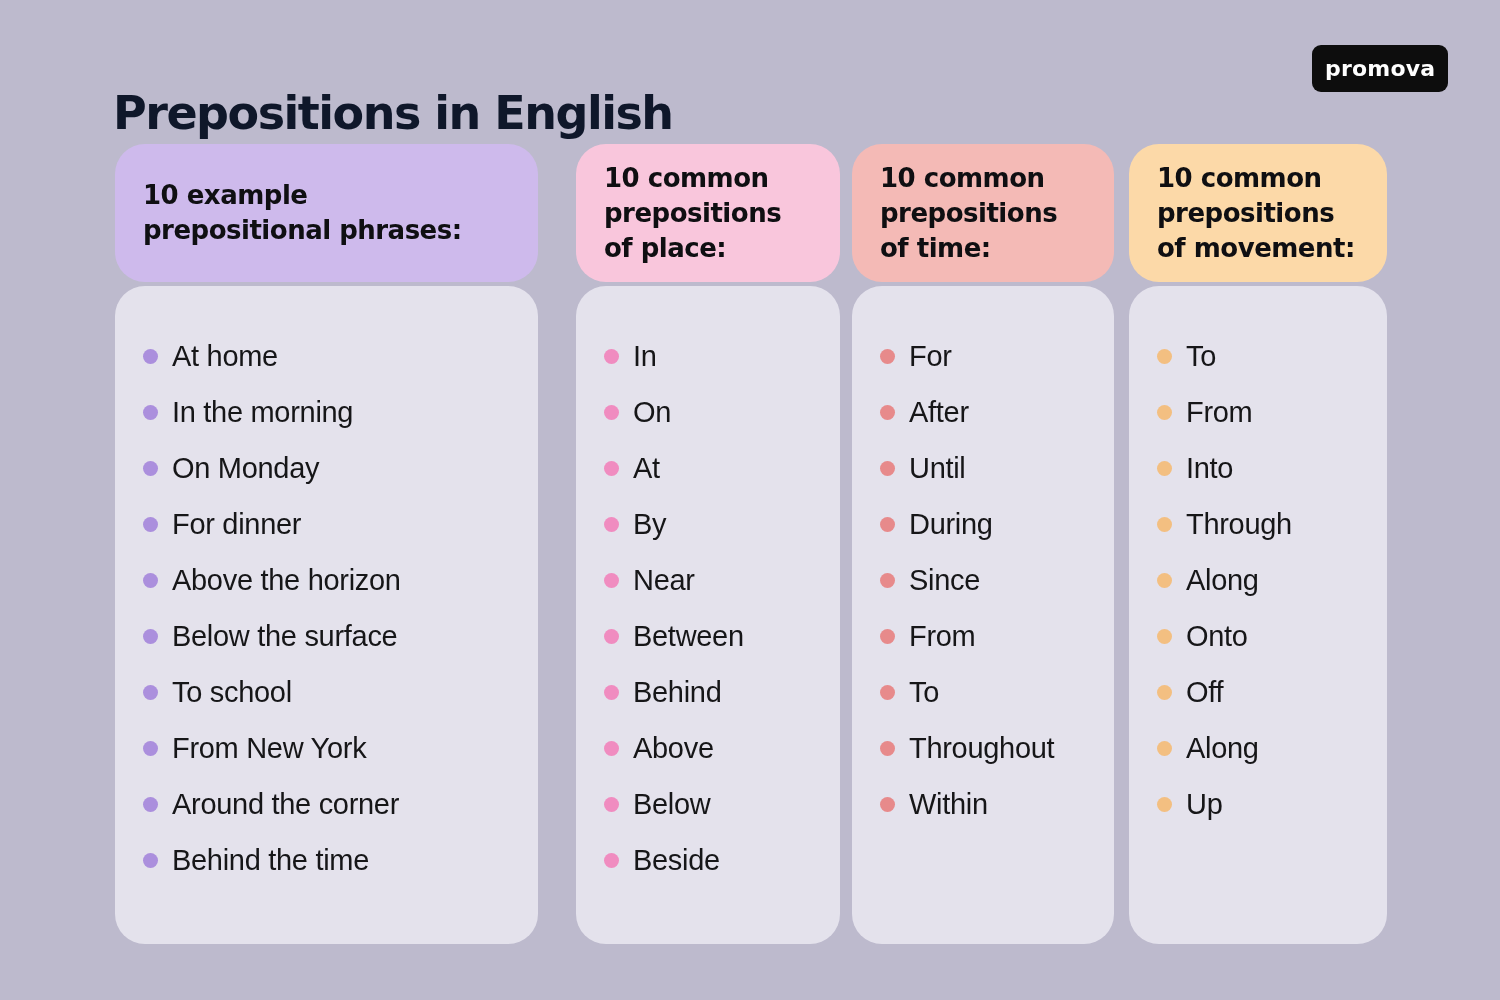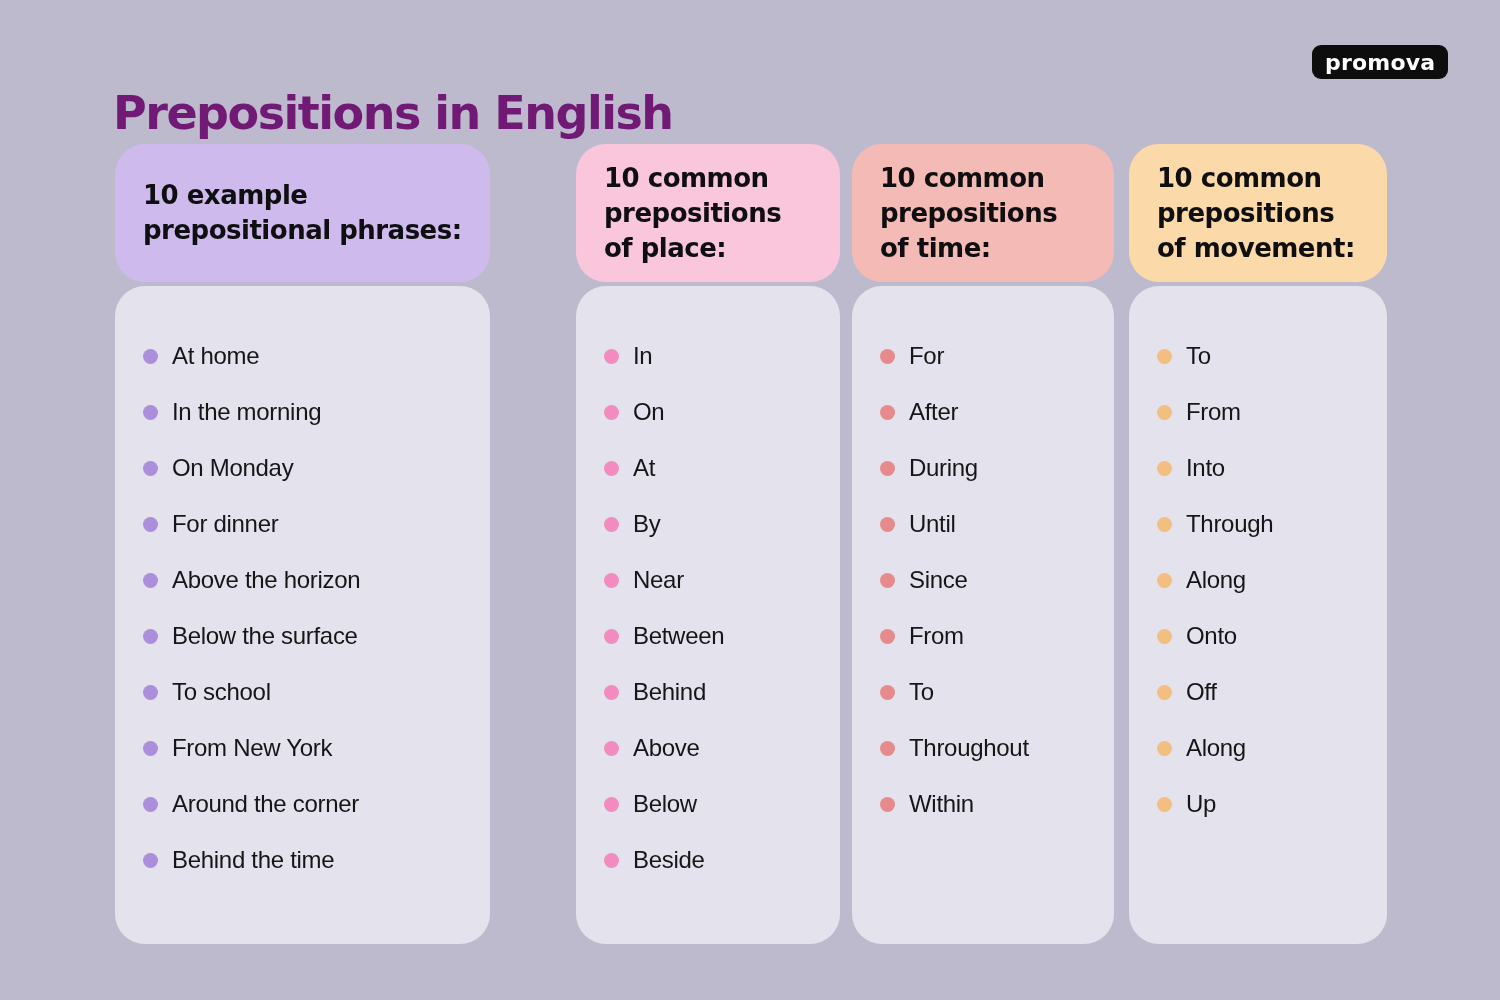--- a/index.html
+++ b/index.html
@@ -13,44 +13,44 @@
     width: 1500px; height: 1000px;
     background: #bdbacd;
   }
   .page-title {
     position: absolute;
     left: 113px; top: 55px;
     font-family: "DejaVu Sans", sans-serif;
     font-weight: bold;
     font-size: 46px;
     letter-spacing: -1.5px;
-    color: #701a75;
+    color: #0f172a;
   }
   .brand-logo {
     position: absolute;
     left: 1312px; top: 45px;
-    height: 34px;
+    height: 47px;
     background: #0d0d0d;
     border-radius: 9px;
     display: flex;
     align-items: center;
     padding: 0 13px;
   }
   .brand-logo .logo-text {
     font-family: "DejaVu Sans", sans-serif;
     font-weight: bold;
     font-size: 22px;
     color: #ffffff;
     letter-spacing: 0.2px;
   }
   .column {
     position: absolute;
     top: 144px;
   }
-  .col-0 { left: 115px; width: 375px; }
+  .col-0 { left: 115px; width: 423px; }
   .col-1 { left: 576px; width: 264px; }
   .col-2 { left: 852px; width: 262px; }
   .col-3 { left: 1129px; width: 258px; }
   .col-header {
     box-sizing: border-box;
     height: 138px;
     border-radius: 30px;
     background: var(--header-bg, #ccc);
     display: flex;
     align-items: center;
@@ -84,21 +84,21 @@
     height: 56px;
   }
   .bullet {
     flex: 0 0 auto;
     width: 15px; height: 15px;
     border-radius: 50%;
     background: var(--bullet, #999);
     margin-right: 14px;
   }
   .item-text {
-    font-size: 24px;
+    font-size: 29px;
     letter-spacing: -0.3px;
     color: #161618;
     white-space: nowrap;
   }
 </style>
 </head>
 <body>
 
 <div class="page">
 
@@ -222,25 +222,25 @@
         <li class="item">
             <span class="bullet"></span>
             <span class="item-text">For</span>
           </li>
         <li class="item">
             <span class="bullet"></span>
             <span class="item-text">After</span>
           </li>
         <li class="item">
             <span class="bullet"></span>
+            <span class="item-text">Until</span>
+          </li>
+        <li class="item">
+            <span class="bullet"></span>
             <span class="item-text">During</span>
-          </li>
-        <li class="item">
-            <span class="bullet"></span>
-            <span class="item-text">Until</span>
           </li>
         <li class="item">
             <span class="bullet"></span>
             <span class="item-text">Since</span>
           </li>
         <li class="item">
             <span class="bullet"></span>
             <span class="item-text">From</span>
           </li>
         <li class="item">

